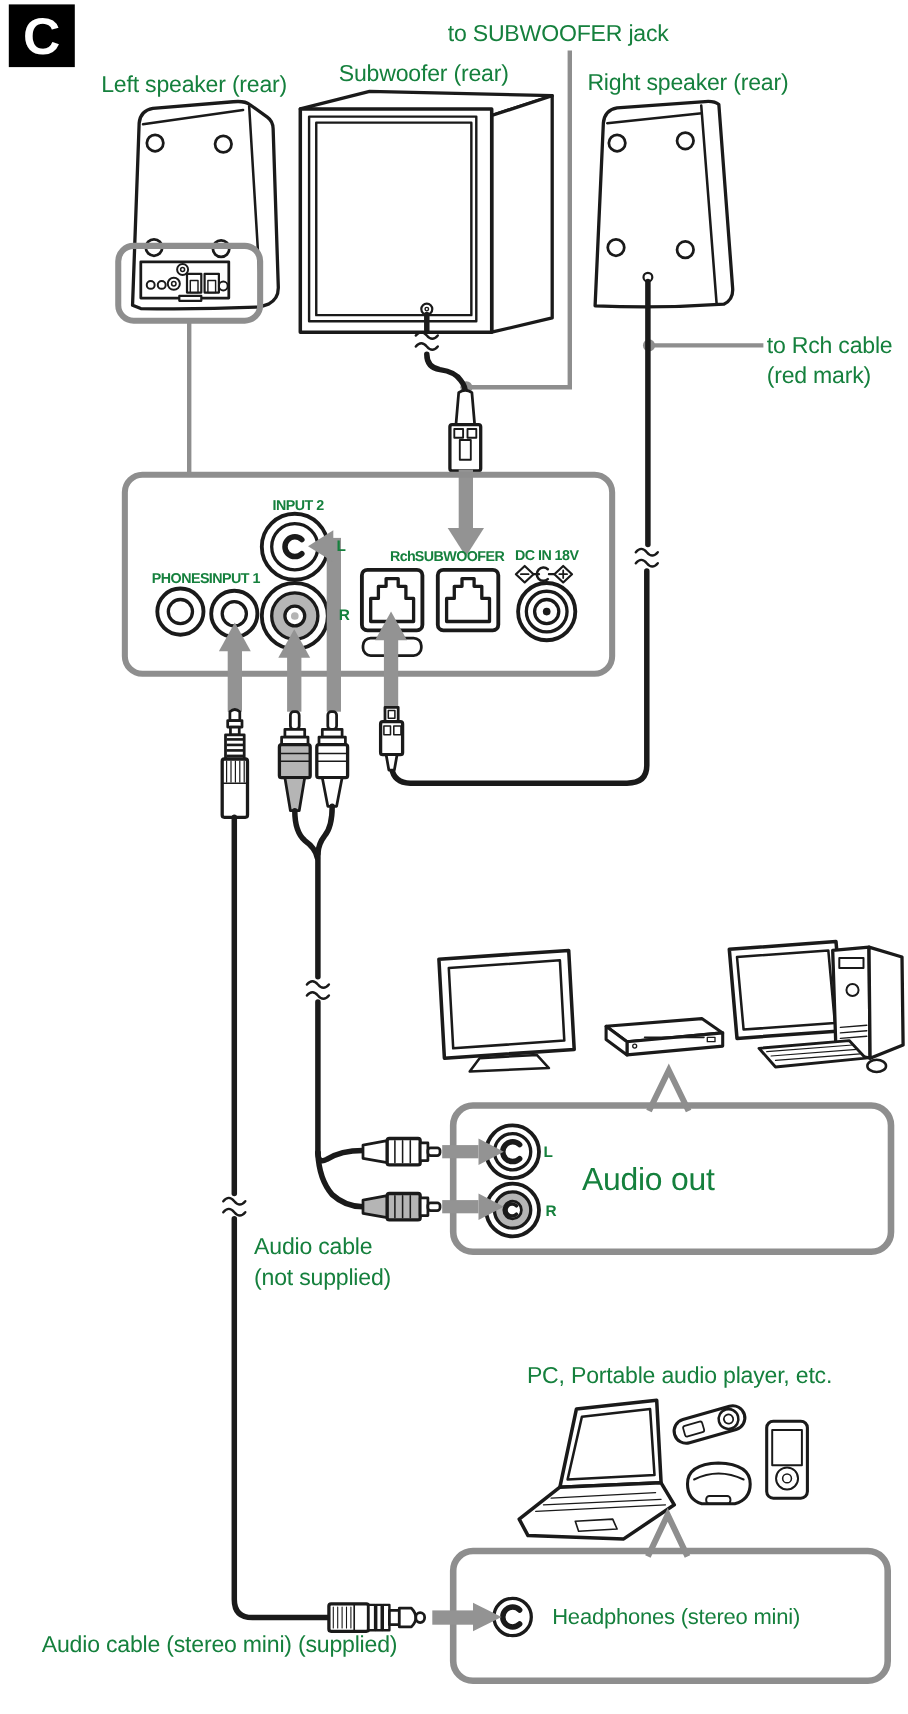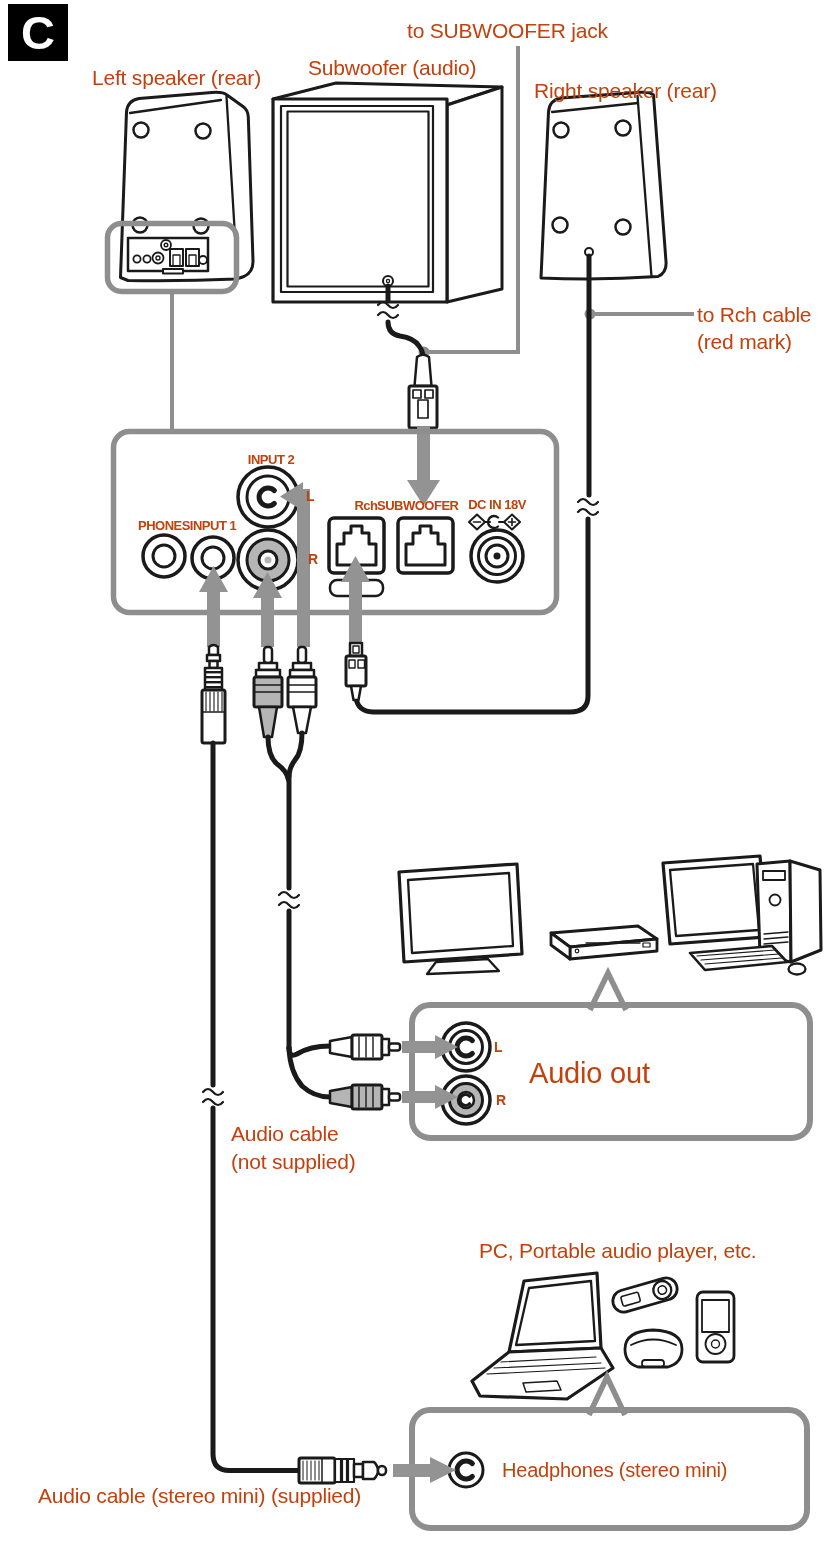--- a/index.html
+++ b/index.html
@@ -3,21 +3,21 @@
 <meta charset="utf-8">
 <style>
   :root{
     --ink:#1a1a1a; --line_gray:#8e8e8e; --arrow_gray:#939393;
     --red_mark:#b5b5b5; --paper:#ffffff;
   }
   html,body{margin:0;padding:0;background:#fff;}
   .stage{position:relative;width:825px;height:1558px;background:var(--paper);
          font-family:"Liberation Sans",sans-serif;color:var(--ink);overflow:hidden;}
   svg{position:absolute;left:0;top:0;}
-  .lbl{position:absolute;white-space:nowrap;color:#c2410c;}
+  .lbl{position:absolute;white-space:nowrap;color:#15803d;}
   .t21{font-size:21px;letter-spacing:-0.2px;}
   .t20{font-size:20px;letter-spacing:-0.2px;}
   .t22{font-size:29px;letter-spacing:-0.2px;}
   .pl{font-size:13px;font-weight:bold;letter-spacing:-0.5px;text-align:center;}
   .pls{font-size:14px;font-weight:bold;}
   .badge{position:absolute;left:8px;top:4px;width:60px;height:57px;background:#000;
          color:#fff;font-size:47px;font-weight:bold;text-align:center;line-height:57px;}
   
   .nf{fill:none}.w{fill:#fff}.rm{fill:var(--red_mark)}
   .k{stroke:var(--ink);stroke-linecap:round;stroke-linejoin:round;}
@@ -349,22 +349,22 @@
     <rect class="ga" x="393" y="1464" width="37" height="13"></rect>
     <polygon class="ga" points="430,1457 430,1483 456,1470"></polygon>
   </g>
 
 </svg>
 
 <div class="badge">C</div>
 
 <div class="lbl t21" style="left:407px;top:19px">to SUBWOOFER jack</div>
 <div class="lbl t21" style="left:92px;top:66px">Left speaker (rear)</div>
-<div class="lbl t21" style="left:308px;top:56px">Subwoofer (audio)</div>
-<div class="lbl t21" style="left:534px;top:79px">Right speaker (rear)</div>
+<div class="lbl t21" style="left:308px;top:56px">Subwoofer (rear)</div>
+<div class="lbl t21" style="left:534px;top:64px">Right speaker (rear)</div>
 
 <div class="lbl t21" style="left:697px;top:303px">to Rch cable</div>
 <div class="lbl t21" style="left:697px;top:330px">(red mark)</div>
 
 <div class="lbl pl" style="left:241px;top:452px;width:60px">INPUT 2</div>
 <div class="lbl pl" style="left:134px;top:518px;width:60px">PHONES</div>
 <div class="lbl pl" style="left:183px;top:518px;width:60px">INPUT 1</div>
 <div class="lbl pls" style="left:306px;top:488px">L</div>
 <div class="lbl pls" style="left:308px;top:551px">R</div>
 <div class="lbl pl" style="left:336px;top:498px;width:60px">Rch</div>

